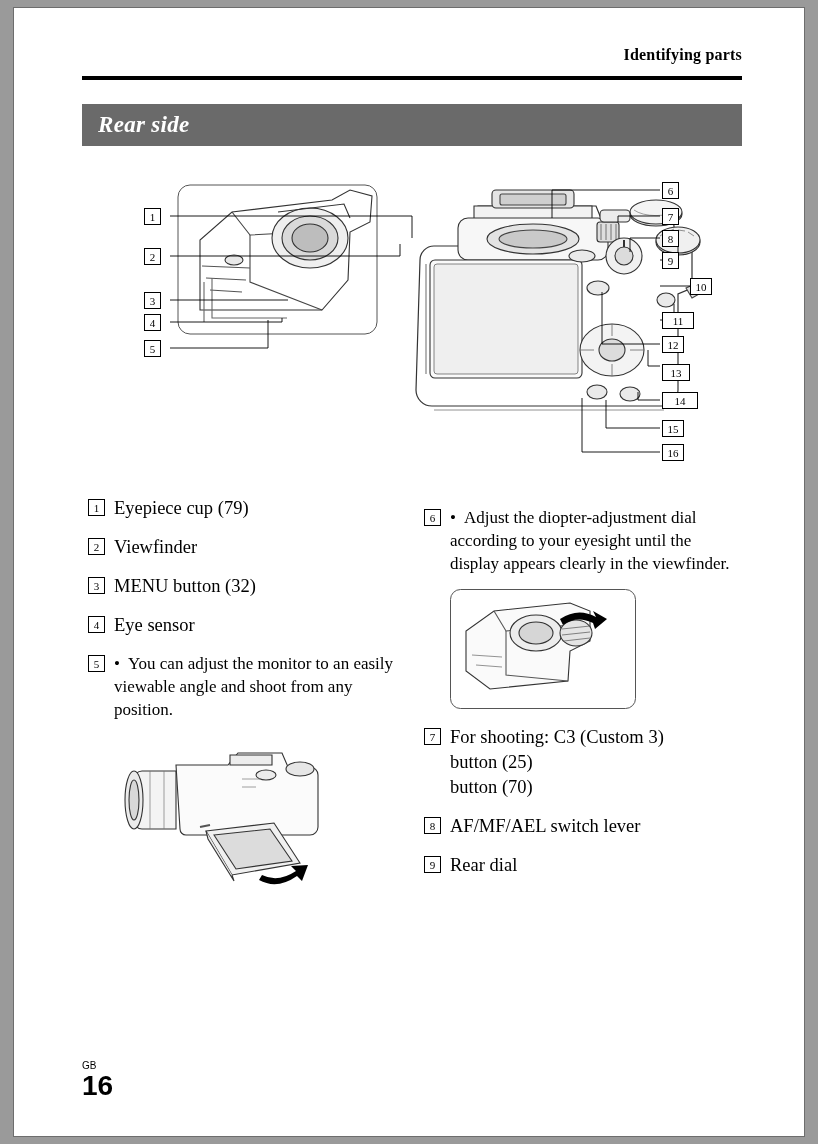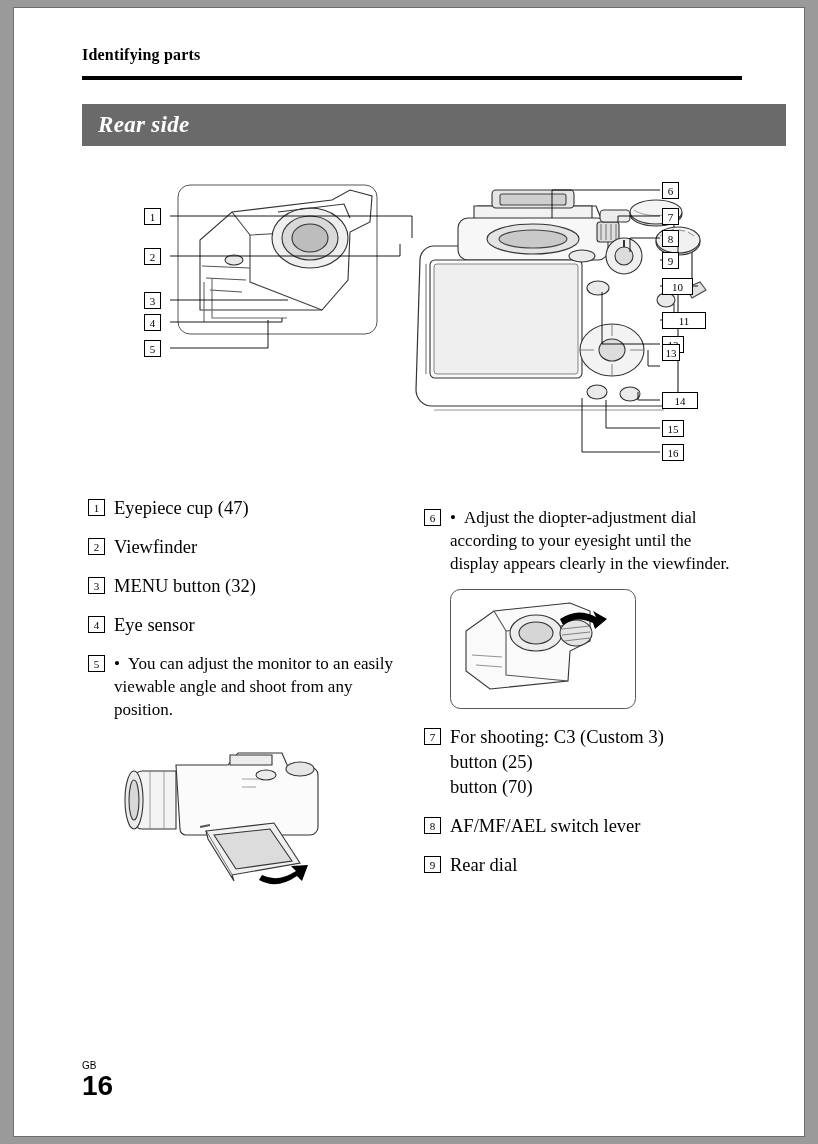--- a/index.html
+++ b/index.html
@@ -20,21 +20,21 @@
     width: 790px;
     height: 1128px;
     background: #ffffff;
     box-shadow: 0 0 0 1px #6d6d6d;
   }
   .header {
     position: absolute;
     left: 68px;
     top: 38px;
     width: 660px;
-    text-align: left;
+    text-align: right;
   }
   .header-title {
     font-family: "Liberation Serif", serif;
     font-weight: bold;
     font-size: 16px;
     color: #000;
     letter-spacing: 0.2px;
   }
   .header-rule {
     position: absolute;
@@ -44,21 +44,20 @@
     height: 4px;
     background: #000;
   }
   .section-bar {
     position: absolute;
     left: 68px;
     top: 96px;
     width: 660px;
     height: 42px;
     background: #6a6a6a;
-    padding-left: 44px;
   }
   .section-bar-title {
     position: absolute;
     left: 16px;
     top: 8px;
     color: #fff;
     font-family: "Liberation Serif", serif;
     font-weight: bold;
     font-style: italic;
     font-size: 23px;
@@ -279,34 +278,34 @@
     <div class="callout" style="left:62px;  top:48px;">1</div>
     <div class="callout" style="left:62px;  top:88px;">2</div>
     <div class="callout" style="left:62px;  top:132px;">3</div>
     <div class="callout" style="left:62px;  top:154px;">4</div>
     <div class="callout" style="left:62px;  top:180px;">5</div>
 
     <div class="callout" style="left:580px; top:22px;">6</div>
     <div class="callout" style="left:580px; top:48px;">7</div>
     <div class="callout" style="left:580px; top:70px;">8</div>
     <div class="callout" style="left:580px; top:92px;">9</div>
-    <div class="callout" style="left:580px; top:118px; width:31px;">10</div>
-    <div class="callout" style="left:580px; top:152px; width:44px;">11</div>
+    <div class="callout" style="left:608px; top:118px; width:22px;">10</div>
+    <div class="callout" style="left:580px; top:152px; width:32px;">11</div>
     <div class="callout" style="left:580px; top:176px; width:22px;">12</div>
-    <div class="callout" style="left:580px; top:184px; width:18px;">13</div>
+    <div class="callout" style="left:580px; top:204px; width:28px;">13</div>
     <div class="callout" style="left:580px; top:232px; width:36px;">14</div>
     <div class="callout" style="left:580px; top:260px; width:22px;">15</div>
     <div class="callout" style="left:580px; top:284px; width:22px;">16</div>
   </div>
 
   <div class="col-left">
 
     <div class="item">
       <span class="item-num">1</span>
-      <div class="item-text">Eyepiece cup (47)</div>
+      <div class="item-text">Eyepiece cup (79)</div>
     </div>
 
     <div class="item">
       <span class="item-num">2</span>
       <div class="item-text">Viewfinder</div>
     </div>
 
     <div class="item">
       <span class="item-num">3</span>
       <div class="item-text">MENU button (32)</div>

